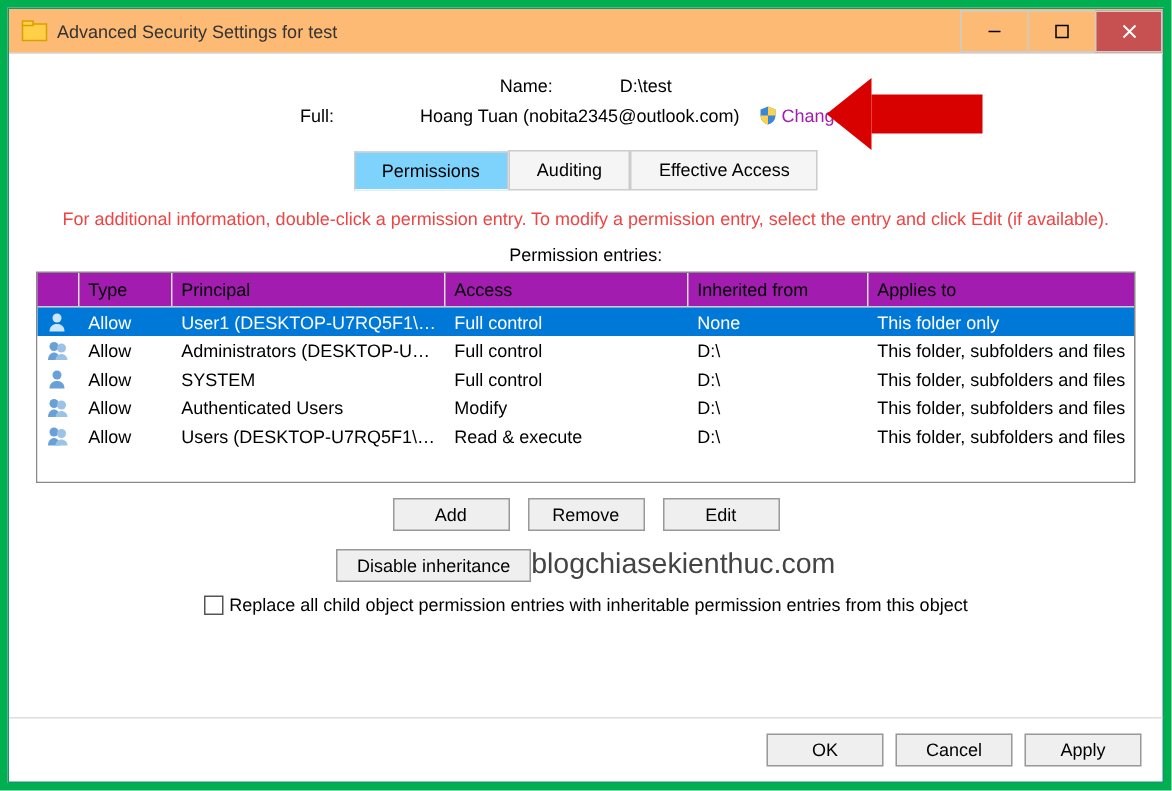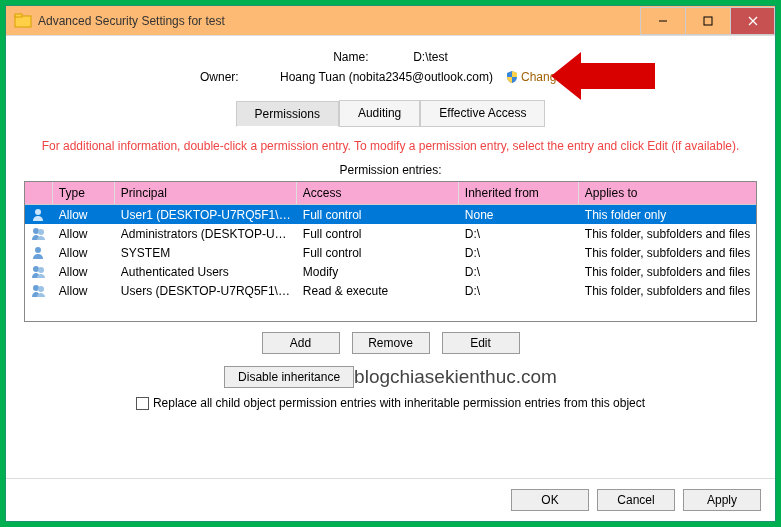--- a/index.html
+++ b/index.html
@@ -31,32 +31,32 @@
   .titlebar .app-icon { width: 18px; height: 18px; margin: 0 6px 0 8px; }
   .titlebar .title { flex: 1; color: #333; font-size: 12px; }
   .win-btn { width: 45px; height: 28px; display:flex; align-items:center; justify-content:center; border-left: 1px solid #ccc; border-top:1px solid #ccc; border-bottom:1px solid #ccc;}
   .win-btn:last-child{border-right:1px solid #ccc;}
   .win-btn.close { background: #c75050; color:#fff; }
   .win-btn svg { width:10px; height:10px; }
   .content { padding: 14px 20px 10px 20px; flex:1; display:flex; flex-direction:column; overflow:hidden;align-items:center;}
   .row { display:flex; margin-bottom:6px; align-items:center; }
   .row .lbl { width: 80px; color:#000; }
   .shield-icon { display:inline-flex; width:14px; height:14px; margin-right:2px; vertical-align:middle; }
-  .link { color:#a16207; cursor:pointer; }
+  .link { color:#a21caf; cursor:pointer; }
   .arrow-wrap { position:relative; margin-left:18px; }
   .arrow-body { position:absolute; top:-14px; left:0; width:74px; height:26px; background:#d90000; }
   .arrow-head { position:absolute; top:-25px; left:-30px; width:0; height:0; border-top:24px solid transparent; border-bottom:24px solid transparent; border-right:30px solid #d90000;}
   .tabs { display:flex; margin-top:10px; border-bottom:1px solid #ccc; }
   .tab { padding:5px 18px; border:1px solid #ccc; border-bottom:none; background:#fff; margin-right:0; position:relative; cursor:pointer; }
-  .tab.active { background:#e5e5e5; border-bottom:1px solid #fff; bottom:-1px; }
+  .tab.active { background:#7dd3fc; border-bottom:1px solid #fff; bottom:-1px; }
   .tab:not(.active){ background:#f5f5f5; }
   .info-text { margin:12px 0 10px 0; color:#ef4444; }
   .entries-label { margin-bottom:4px; }
   .table { border:1px solid #888; }
-  .thead { display:flex; border-bottom:1px solid #ccc; background:#f9a8d4; }
+  .thead { display:flex; border-bottom:1px solid #ccc; background:#a21caf; }
   .th { padding:4px 6px; border-right:1px solid #ddd; }
   .th:last-child{border-right:none;}
   .th.c0{width:28px;}
   .th.c1{width:62px;}
   .th.c2{width:182px;}
   .th.c3{width:162px;}
   .th.c4{width:120px;}
   .th.c5{flex:1;}
   .tbody { min-height: 116px; background:#fff; }
   .tr { display:flex; height:19px; align-items:center; }
@@ -109,21 +109,21 @@
       </div>
   </div>
 
   <div class="content">
 
     <div class="row">
       <span class="lbl">Name:</span>
       <span>D:\test</span>
     </div>
     <div class="row">
-      <span class="lbl">Owner:</span>
+      <span class="lbl">Full:</span>
       <span>Hoang Tuan (nobita2345@outlook.com)</span>
       <span style="width:12px"></span>
       <span class="shield-icon">
         <svg viewBox="0 0 14 14">
             <path d="M7 1 L12 3 V7 C12 10 9.5 12.5 7 13 C4.5 12.5 2 10 2 7 V3 Z" fill="#3a86d8"></path>
             <path d="M7 1 L12 3 V7 H7 Z" fill="#ffd24a"></path>
             <path d="M7 7 H2 V7 C2 10 4.5 12.5 7 13 Z" fill="#ffd24a"></path>
           </svg>
       </span>
       <span class="link">Change</span>

